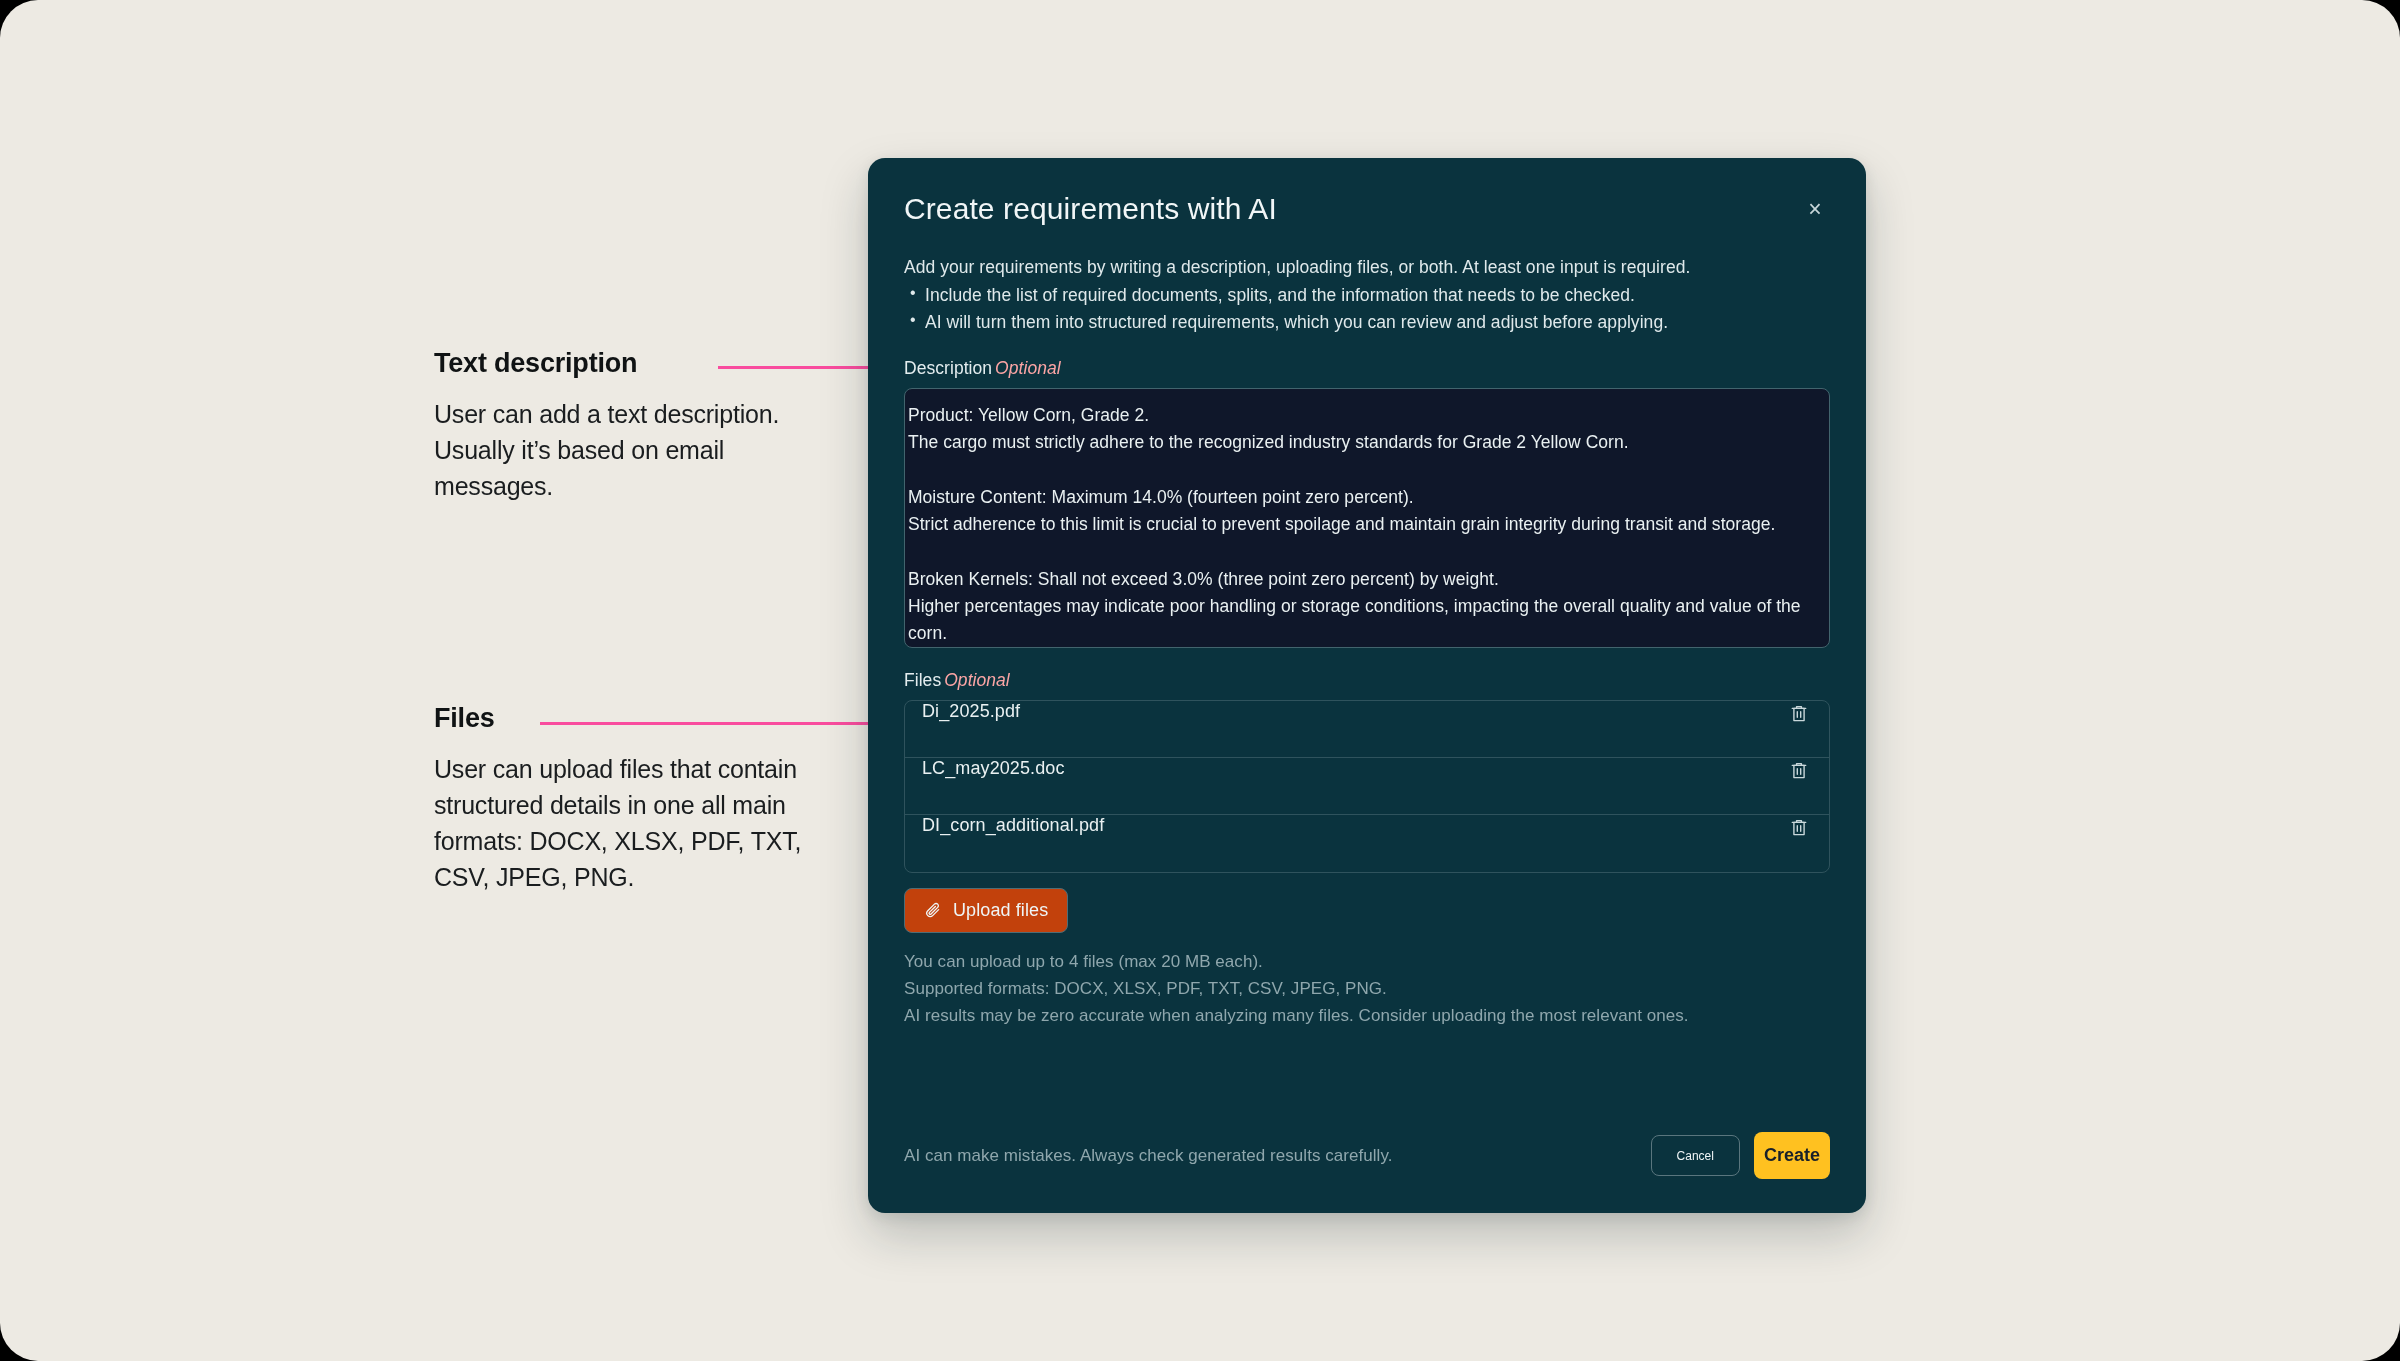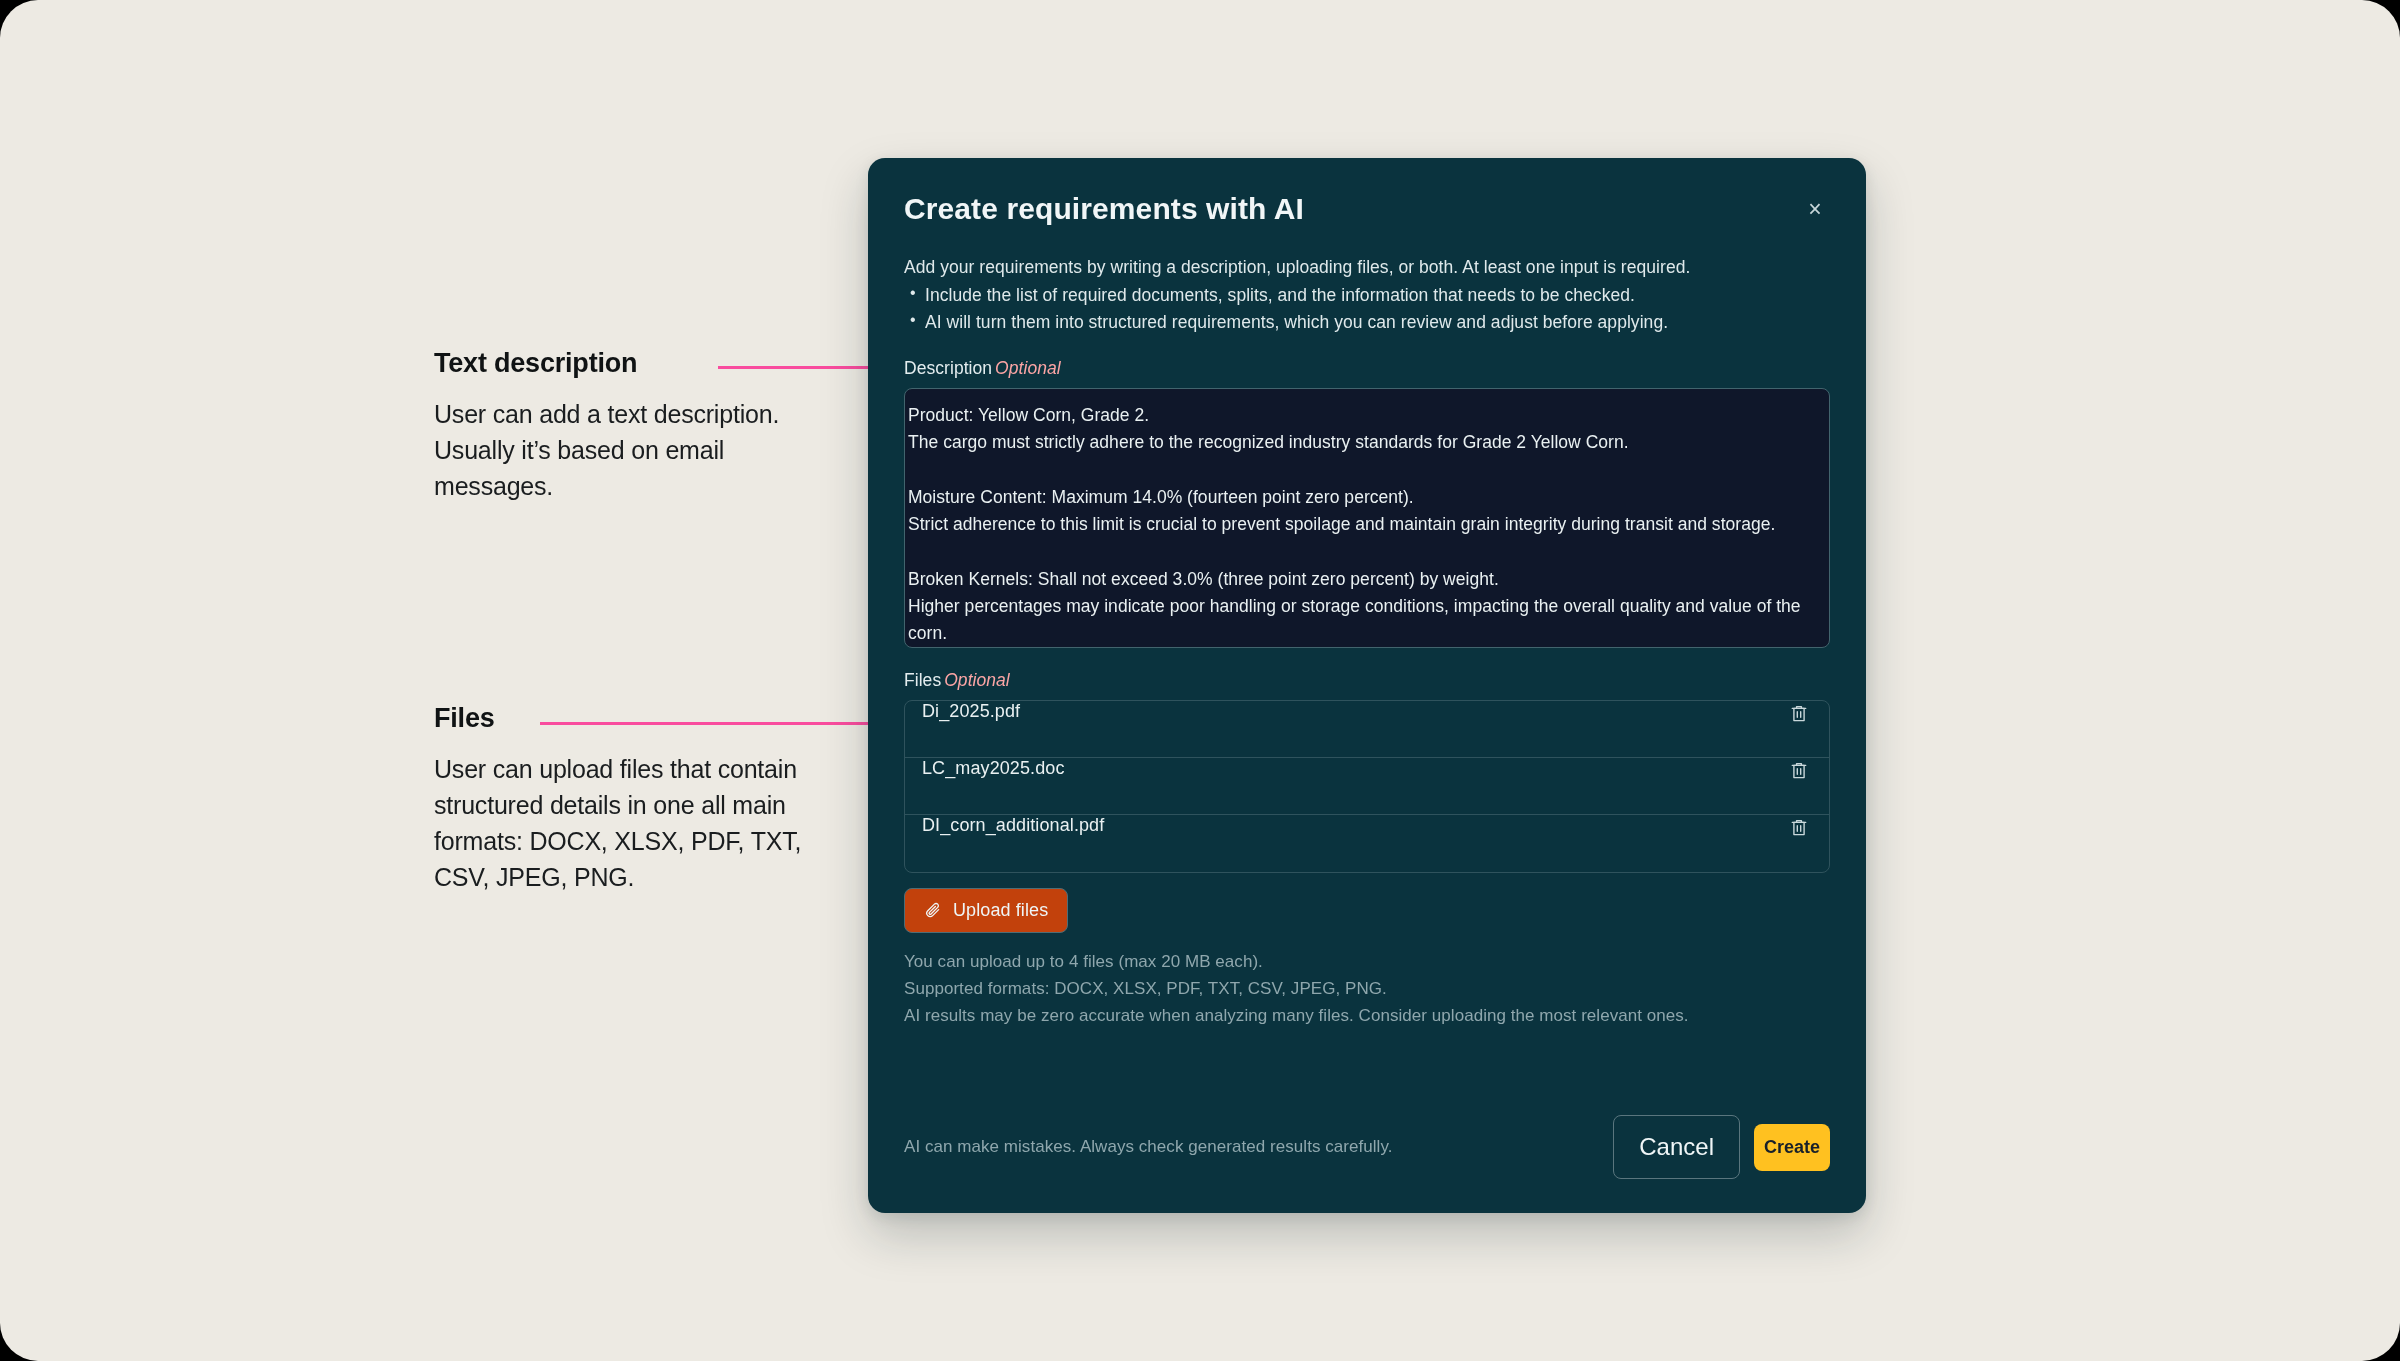--- a/index.html
+++ b/index.html
@@ -80,21 +80,21 @@
     flex-direction: column;
   }
 
   #dialog-header {
     display: flex;
     align-items: flex-start;
     justify-content: space-between;
   }
   #dialog-title {
     font-size: 30px;
-    font-weight: bold;
+    font-weight: normal;
     letter-spacing: 0.1px;
     color: #F1F6F7;
     line-height: 1.1;
   }
   #close-button {
     width: 30px;
     height: 30px;
     display: flex;
     align-items: center;
     justify-content: center;
@@ -230,28 +230,28 @@
     justify-content: space-between;
     padding-bottom: 34px;
   }
   #ai-disclaimer {
     font-size: 17px;
     color: #8FA7AD;
     letter-spacing: 0.05px;
   }
   #footer-actions { display: flex; gap: 14px; align-items: center; }
   #cancel-button {
-    height: 64px;
+    height: 41px;
     padding: 0 25px;
     background: transparent;
     border: 1px solid #5A767E;
     border-radius: 8px;
     color: #F0F6F7;
     font-family: "Liberation Sans", sans-serif;
-    font-size: 24px;
+    font-size: 12px;
     cursor: pointer;
   }
   #create-button {
     height: 47px;
     padding: 0 10px;
     background: #FFC120;
     border: none;
     border-radius: 8px;
     color: #18202A;
     font-family: "Liberation Sans", sans-serif;

